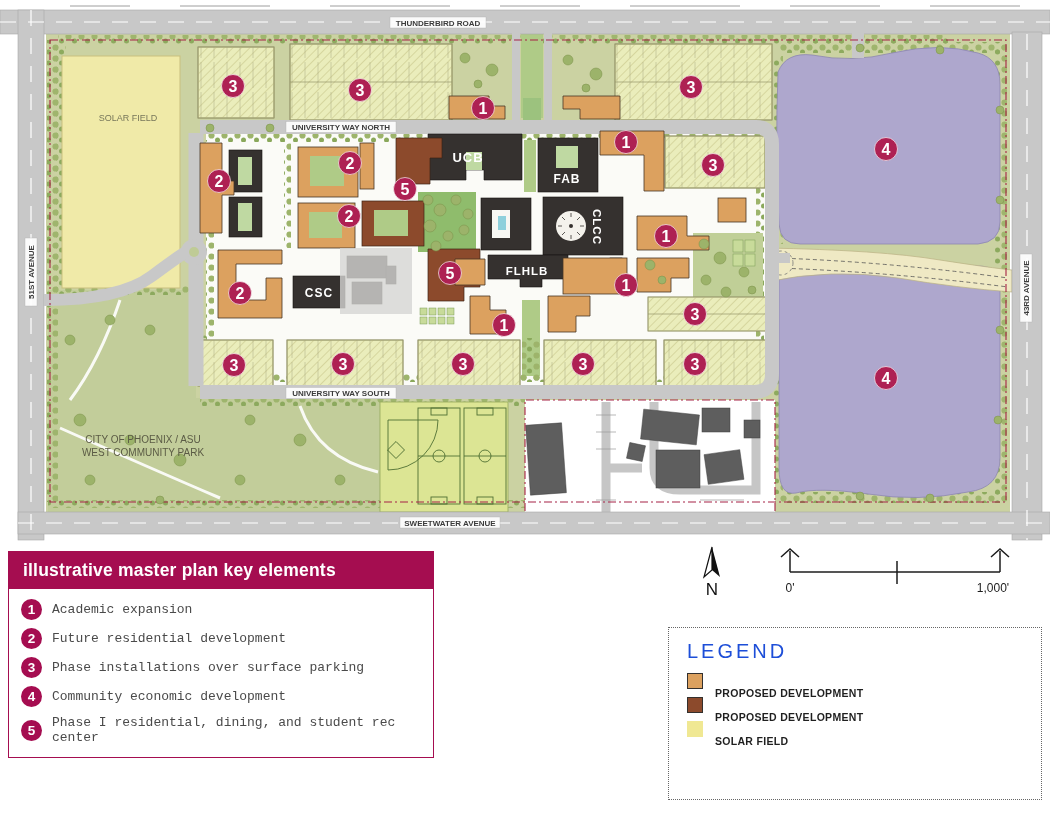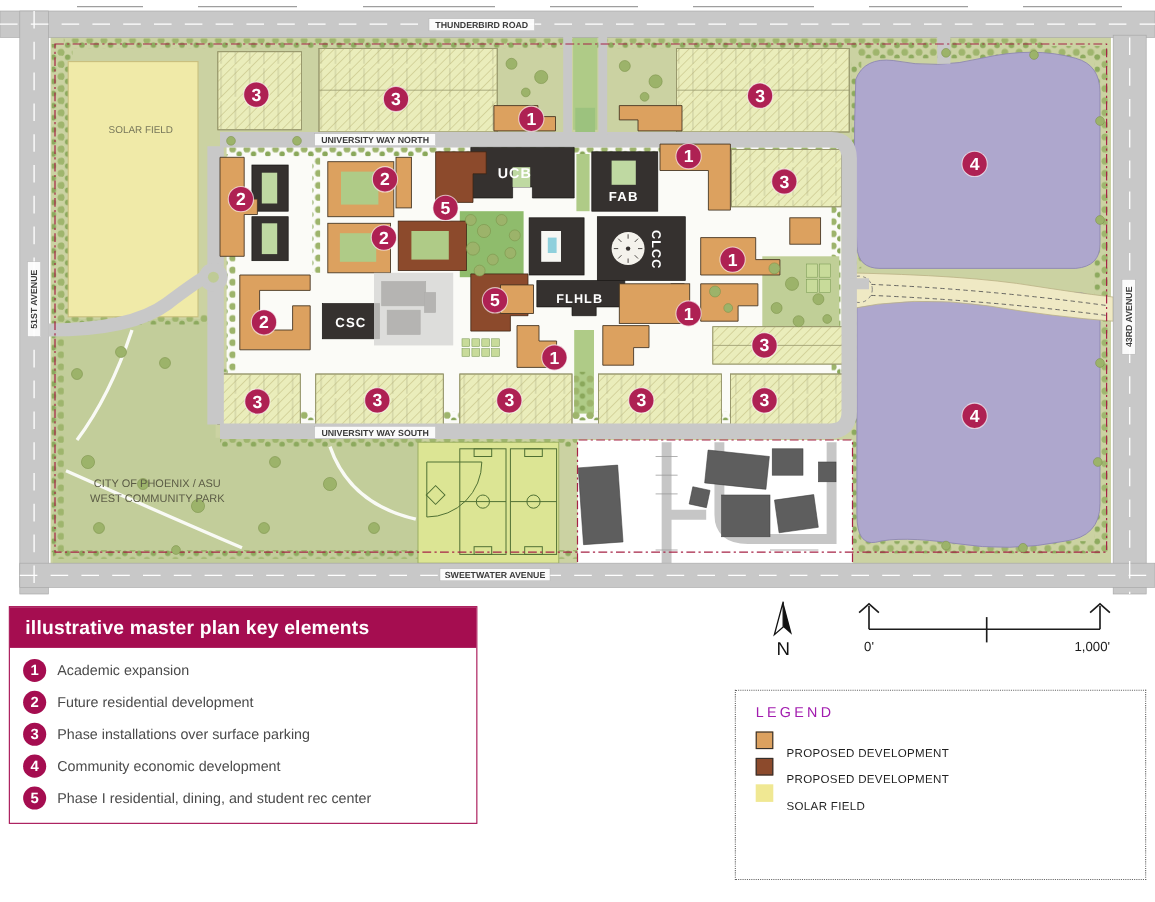--- a/index.html
+++ b/index.html
@@ -10,35 +10,35 @@
   
   .key-box{position:absolute;left:8px;top:551px;width:426px;
            border:1.5px solid #A50D50;background:#ffffff;box-sizing:border-box;}
   .key-header{background:#A50D50;color:#ffffff;font-size:17.5px;font-weight:bold;
               padding:8px 14px;letter-spacing:.2px;}
   .key-list{padding:10px 14px 12px 12px;display:flex;flex-direction:column;gap:8px;}
   .key-row{display:flex;align-items:center;gap:10px;}
   .key-num{width:21px;height:21px;border-radius:50%;background:#A50D50;color:#fff;
            font-size:13.5px;font-weight:bold;display:flex;align-items:center;
            justify-content:center;flex:0 0 21px;}
-  .key-label{font-size:13px;color:#4a4a4a;}
+  .key-label{font-size:13px;color:#4a4a4a;font-family:Liberation Mono, monospace;}
 
   
   .legend-box{position:absolute;left:668px;top:627px;width:374px;height:173px;
               border:1px dotted #666;background:#fff;box-sizing:border-box;
               padding:12px 16px 10px 18px;}
-  .legend-title{font-size:13px;color:#a21caf;letter-spacing:3px;margin-bottom:9px;}
+  .legend-title{font-size:20px;color:#1d4ed8;letter-spacing:3px;margin-bottom:9px;}
   .legend-rows{display:flex;flex-direction:column;gap:7px;}
   .legend-row{display:flex;align-items:center;gap:12px;height:17px;}
   .swatch{width:16px;height:16px;box-sizing:border-box;flex:0 0 16px;}
   .swatch.bordered{border:1.5px solid #33302e;}
   .swatch-line{width:42px;height:3px;flex:0 0 42px;
      background:repeating-linear-gradient(90deg,#A62346 0 16px,transparent 16px 20px,
      #A62346 20px 23px,transparent 23px 27px,#A62346 27px 30px,transparent 30px 34px);}
-  .legend-label{font-size:10.5px;font-weight:normal;color:#1f1f1f;letter-spacing:.3px;margin-top:24px;}
+  .legend-label{font-size:10.5px;font-weight:bold;color:#1f1f1f;letter-spacing:.3px;margin-top:24px;}
 </style>
 </head>
 <body>
 
 <div class="canvas">
 
 <svg id="map" width="1050" height="620" viewBox="0 0 1050 620" style="position:absolute;left:0;top:0;">
   <defs>
     <pattern id="dots" width="13" height="11" patternUnits="userSpaceOnUse">
       <circle cx="3.5" cy="3.5" r="3.1" fill="#9DB46B"></circle>

